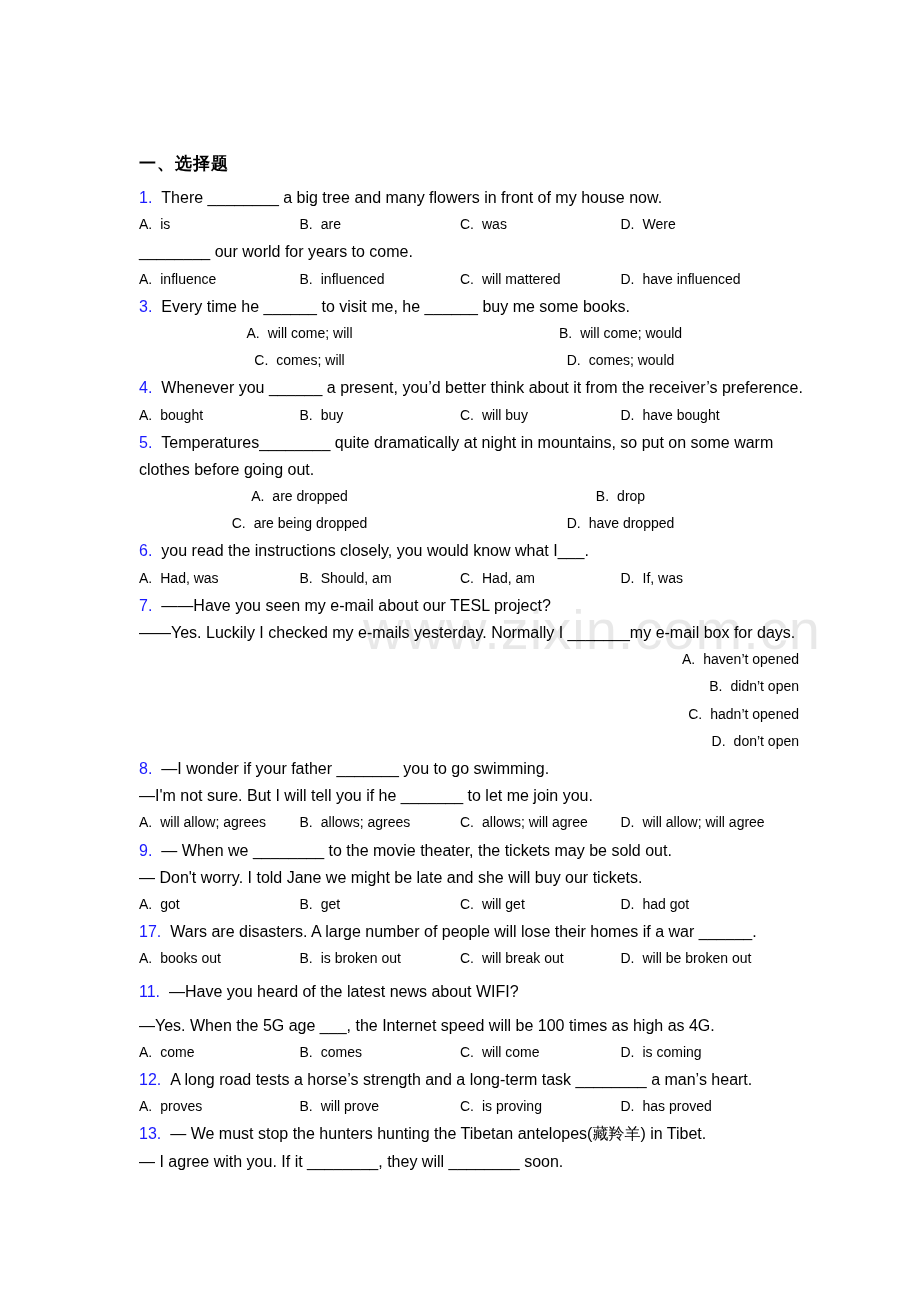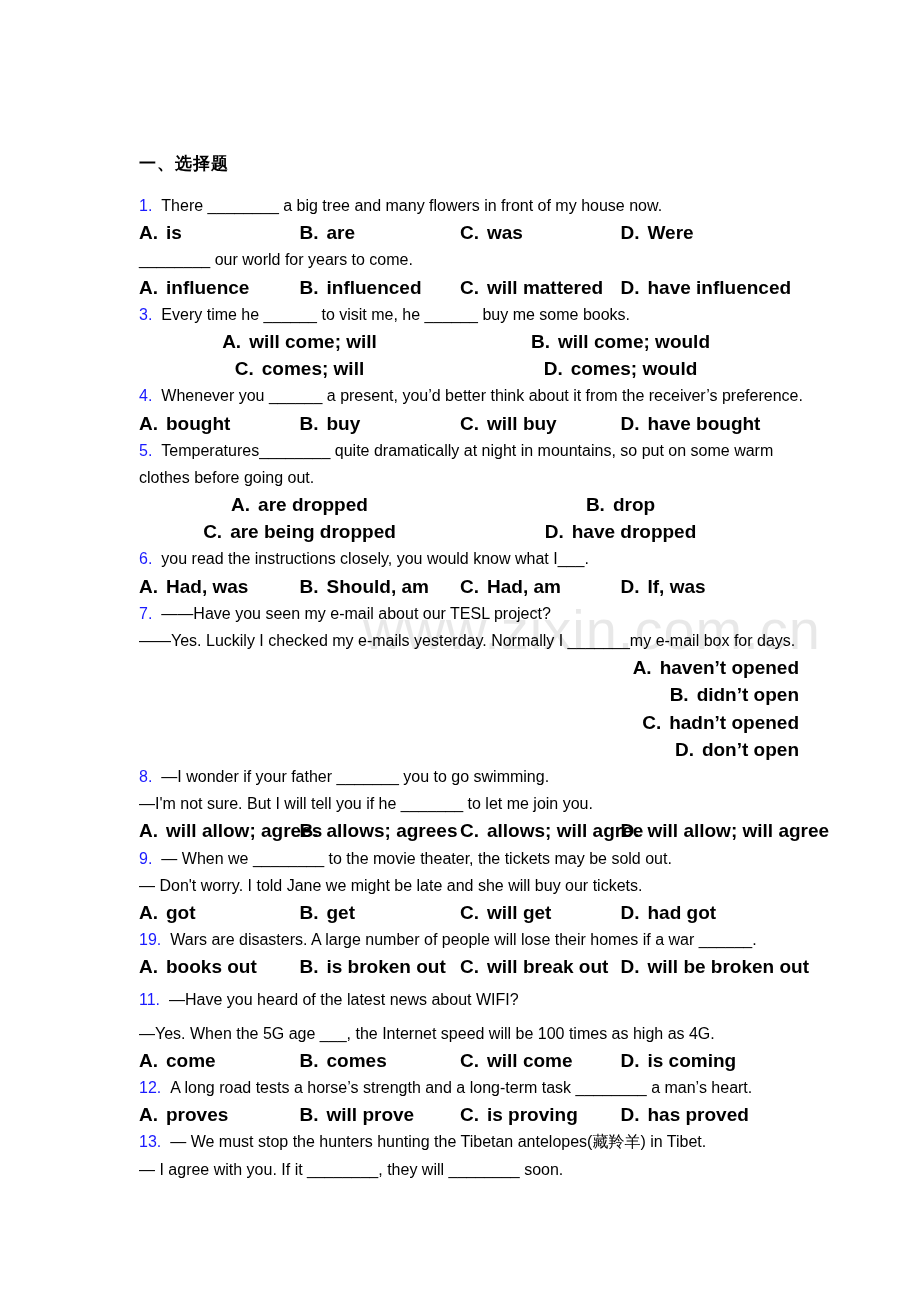--- a/index.html
+++ b/index.html
@@ -1,22 +1,22 @@
 <!DOCTYPE html>
 <html><head>
 <meta charset="utf-8">
 <style>
   html, body { margin: 0; padding: 0; background: #ffffff; }
   body { width: 920px; height: 1302px; position: relative; overflow: hidden;
          font-family: "Liberation Sans", "DejaVu Sans", sans-serif; color: #000; }
   .page { position: absolute; left: 139px; top: 152px; width: 660px; }
-  .section-title { font-size: 17px; font-weight: bold; line-height: 24px; height: 24px; margin-bottom: 16px; letter-spacing: 1px; }
+  .section-title { font-size: 17px; font-weight: bold; line-height: 24px; height: 24px; margin-bottom: 8px; letter-spacing: 1px; }
   .line { font-size: 16px; line-height: 27.2px; height: 27.2px; white-space: nowrap; }
   .qnum { color: #1a1aff; margin-right: 9px; }
-  .opts { display: flex; font-size: 19px; line-height: 27.2px; height: 27.2px; white-space: nowrap; font-weight: bold; }
+  .opts { display: flex; font-size: 14px; line-height: 27.2px; height: 27.2px; white-space: nowrap; }
   .opt4 { width: 160.5px; }
   .opt2 { width: 321px; text-align: center; }
   .opt1 { width: 660px; text-align: right; }
   .optletter { margin-right: 8px; }
   .gap { height: 6px; }
   .watermark { position: absolute; left: 363px; top: 597px; font-size: 56px; color: rgba(0,0,0,0.09);
                font-family: "Liberation Sans", sans-serif; letter-spacing: 1px; pointer-events: none; white-space: nowrap; }
 </style>
 </head>
 <body>
@@ -115,21 +115,21 @@
         <div class="line"><span class="qnum">9.</span><span>— When we ________ to the movie theater, the tickets may be sold out.</span></div>
         <div class="line"><span>— Don't worry. I told Jane we might be late and she will buy our tickets.</span></div>
         <div class="opts">
           <div class="opt4"><span class="optletter">A.</span><span>got</span></div>
           <div class="opt4"><span class="optletter">B.</span><span>get</span></div>
           <div class="opt4"><span class="optletter">C.</span><span>will get</span></div>
           <div class="opt4"><span class="optletter">D.</span><span>had got</span></div>
         </div>
       </div>
       <div class="question">
-        <div class="line"><span class="qnum">19.</span><span>Wars are disasters. A large number of people will lose their homes if a war ______.</span></div>
+        <div class="line"><span class="qnum">17.</span><span>Wars are disasters. A large number of people will lose their homes if a war ______.</span></div>
         <div class="opts">
           <div class="opt4"><span class="optletter">A.</span><span>books out</span></div>
           <div class="opt4"><span class="optletter">B.</span><span>is broken out</span></div>
           <div class="opt4"><span class="optletter">C.</span><span>will break out</span></div>
           <div class="opt4"><span class="optletter">D.</span><span>will be broken out</span></div>
         </div>
         <div class="gap"></div>
       </div>
       <div class="question">
         <div class="line"><span class="qnum">11.</span><span>—Have you heard of the latest news about WIFI?</span></div>

